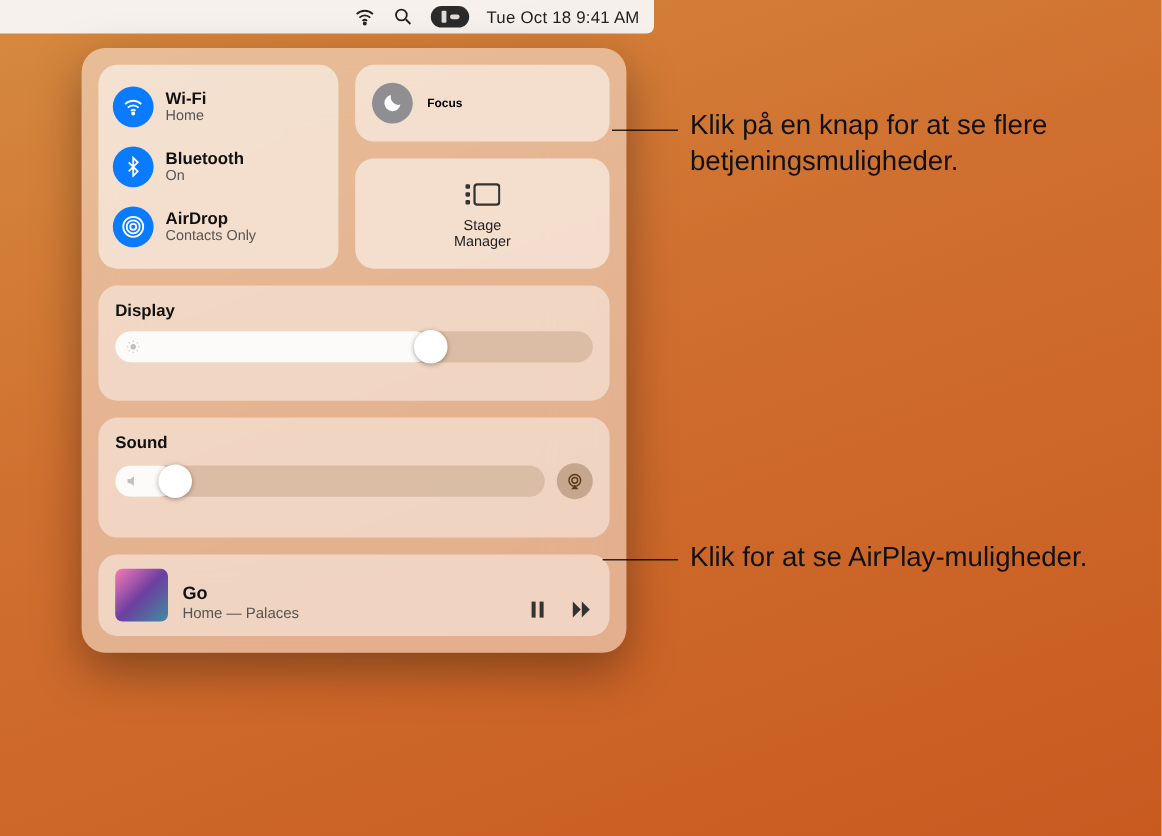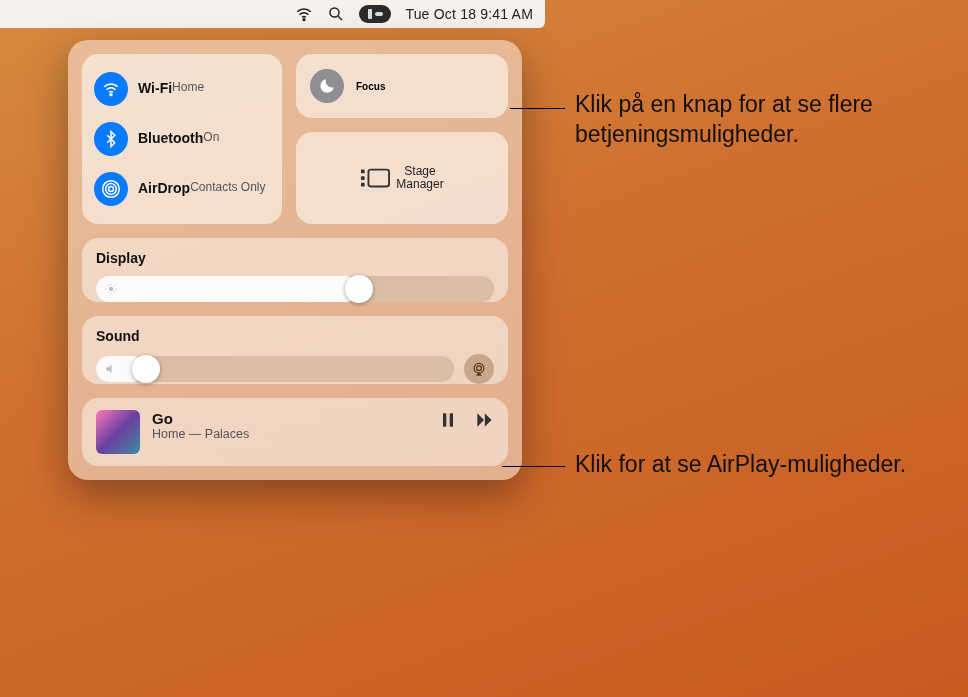--- a/index.html
+++ b/index.html
@@ -65,21 +65,21 @@
     padding: 10px 12px;
     display:flex; flex-direction:column; justify-content:space-around;
   }
   .conn-item { display:flex; align-items:center; gap:10px; cursor:pointer; }
   .round-icon {
     width: 34px; height:34px; border-radius:50%;
     background:#0a7bff;
     display:flex; align-items:center; justify-content:center;
     flex-shrink:0;
   }
-  .conn-labels { display:flex; line-height:1.1;justify-content:space-between; }
+  .conn-labels { display:flex; flex-direction:column; line-height:1.1;justify-content:space-between; }
   .conn-title { font-size:14px; font-weight:600; color:#111; }
   .conn-sub   { font-size:12px; color:#555; }
 
   .right-col { flex:1; display:flex; flex-direction:column; gap:14px; }
   .focus-card {
     height: 64px;
     background: rgba(255,255,255,0.55);
     border-radius:16px;
     display:flex; align-items:center; gap:12px;
     padding: 0 14px;
@@ -90,33 +90,33 @@
     background:#8e8e93;
     display:flex; align-items:center; justify-content:center;
   }
   .focus-label { font-size:10px; font-weight:700; }
 
   .mini-row { display:flex; gap:14px; }
   .mini-card {
     flex:1; height:92px;
     background: rgba(255,255,255,0.55);
     border-radius:16px;
-    display:flex; flex-direction:row;
+    display:flex; flex-direction:column;
     align-items:center; justify-content:center;
     gap:6px; cursor:pointer;
     padding:4px;
   }
   .mini-card svg { width:30px; height:28px; }
   .mini-label { font-size:12px; text-align:center; line-height:1.1; color:#222; }
 
   
   .slider-card {
     background: rgba(255,255,255,0.45);
     border-radius:16px;
-    padding:12px 14px 0;
+    padding:12px 14px 32px;
   }
   .slider-title { font-size:14px; font-weight:600; margin-bottom:10px; color:#111; }
   .slider-row { display:flex; align-items:center; gap:10px; }
   .slider {
     flex:1; height:26px;
     background: rgba(190,160,130,0.45);
     border-radius:13px;
     position:relative;
     cursor:pointer;
   }
@@ -139,21 +139,21 @@
     background: rgba(120,80,40,0.35);
     display:flex; align-items:center; justify-content:center;
     cursor:pointer;
   }
 
   
   .np-card {
     background: rgba(255,255,255,0.45);
     border-radius:16px;
     padding:12px 14px;
-    display:flex; align-items:flex-start; gap:12px;
+    display:flex; align-items:flex-end; gap:12px;
   }
   .np-art {
     width:44px; height:44px; border-radius:6px;
     background: linear-gradient(135deg,#f97ab8 0%, #6b3fa0 50%, #3f8ea0 100%);
     flex-shrink:0;
   }
   .np-text { flex:1; line-height:1.15; }
   .np-title { font-size:15px; font-weight:700; color:#111; }
   .np-sub   { font-size:12.5px; color:#555; }
   .np-controls { display:flex; align-items:center; gap:16px; }

